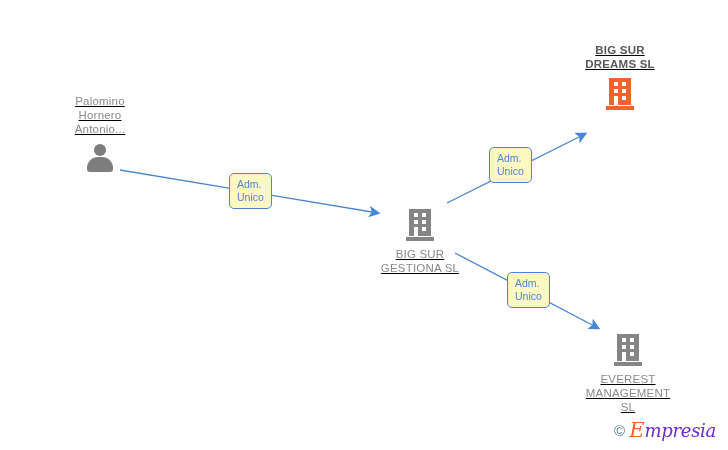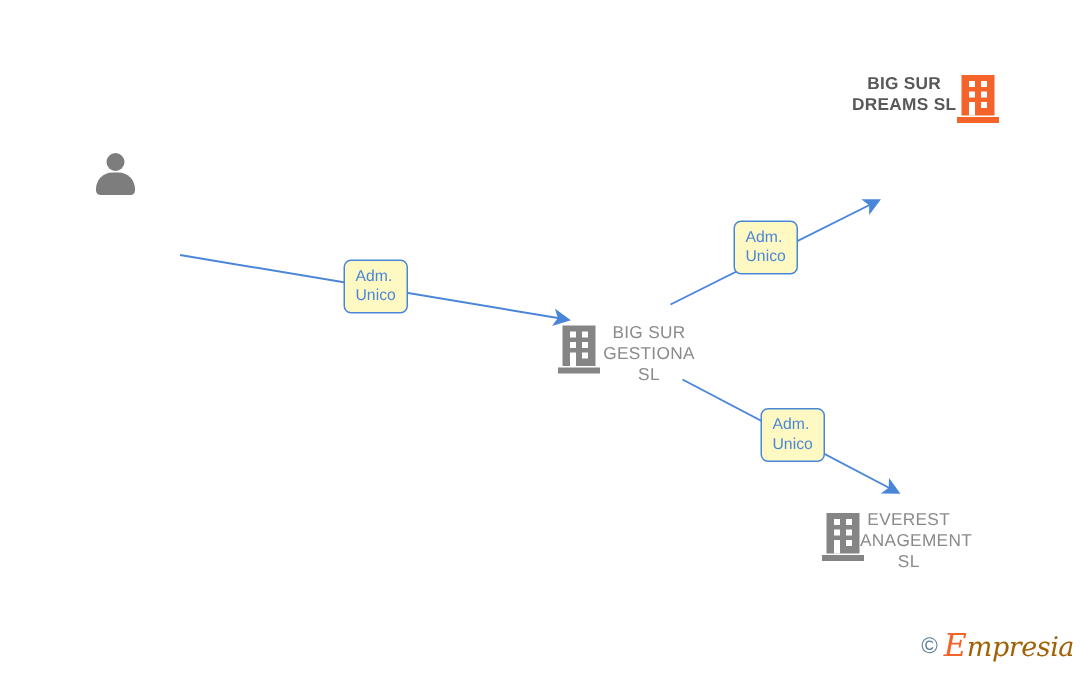--- a/index.html
+++ b/index.html
@@ -7,21 +7,21 @@
     width:728px;height:450px;
     background:#ffffff;
     font-family:"Liberation Sans", sans-serif;
     overflow:hidden;
     position:relative;
   }
   #graph{position:absolute;inset:0;width:728px;height:450px;}
   .edges{position:absolute;left:0;top:0;width:728px;height:450px;pointer-events:none;}
 
   
-  .node{position:absolute;display:flex;flex-direction:row;align-items:center;}
+  .node{position:absolute;display:flex;flex-direction:column;align-items:center;text-decoration:underline;}
   .node .cap{
     font-size:11.5px;line-height:14px;text-align:center;
     color:#8a8a8a;white-space:pre-line;letter-spacing:.2px;
   }
   .node.highlight .cap{color:#585858;font-weight:bold;}
 
   
   .person{width:30px;height:28px;position:relative;}
   .person .head{
     position:absolute;left:9px;top:0;width:12px;height:12px;
@@ -62,21 +62,21 @@
   }
 
   
   .wm{
     position:absolute;right:12px;bottom:8px;
     display:flex;align-items:center;gap:4px;
     font-size:18px;color:#5b7d93;
   }
   .wm .c{font-size:15px;color:#5b7d93;}
   .wm .e{color:#f4632a;font-family:"DejaVu Serif", serif;font-style:italic;font-size:21px;}
-  .wm .rest{font-family:"DejaVu Serif", serif;font-style:italic;color:#a16207;letter-spacing:-.3px;}
+  .wm .rest{font-family:"DejaVu Serif", serif;font-style:italic;color:#6d28d9;letter-spacing:-.3px;}
 </style>
 </head>
 <body>
 
 <div id="graph">
 
   <svg class="edges" viewBox="0 0 728 450">
     <defs>
       <marker id="ah" markerWidth="9" markerHeight="9" refX="7" refY="4.5" orient="auto">
         <path d="M0,0 L9,4.5 L0,9 L2.2,4.5 Z" fill="#4a86d8"></path>
@@ -84,20 +84,23 @@
     </defs>
 
     <path d="M120,170 L378,213" stroke="#4a86d8" stroke-width="1.3" fill="none" marker-end="url(#ah)"></path>
 
     <path d="M447,203 L585,134" stroke="#4a86d8" stroke-width="1.3" fill="none" marker-end="url(#ah)"></path>
 
     <path d="M455,253 L598,328" stroke="#4a86d8" stroke-width="1.3" fill="none" marker-end="url(#ah)"></path>
   </svg>
 
   <div class="node" style="left:62px;top:94px;width:76px;">
+    <div class="cap">Palomino
+Hornero
+Antonio...</div>
     <div class="person" style="margin-top:8px;">
       <div class="head"></div>
         <div class="body"></div>
     </div>
   </div>
 
   <div class="node" style="left:372px;top:209px;width:96px;">
     <div class="bld grayico">
       <div class="tower"></div>
       <div class="w" style="left:8px;top:4px;"></div>
@@ -120,21 +123,21 @@
       <div class="w" style="left:8px;top:4px;"></div>
         <div class="w" style="left:16px;top:4px;"></div>
       <div class="w" style="left:8px;top:11px;"></div>
         <div class="w" style="left:16px;top:11px;"></div>
       <div class="w" style="left:16px;top:18px;"></div>
       <div class="door"></div>
       <div class="base"></div>
     </div>
   </div>
 
-  <div class="node" style="left:548px;top:334px;width:100px;">
+  <div class="node" style="left:578px;top:334px;width:100px;">
     <div class="bld grayico">
       <div class="tower"></div>
       <div class="w" style="left:8px;top:4px;"></div>
         <div class="w" style="left:16px;top:4px;"></div>
       <div class="w" style="left:8px;top:11px;"></div>
         <div class="w" style="left:16px;top:11px;"></div>
       <div class="w" style="left:16px;top:18px;"></div>
       <div class="door"></div>
       <div class="base"></div>
     </div>

